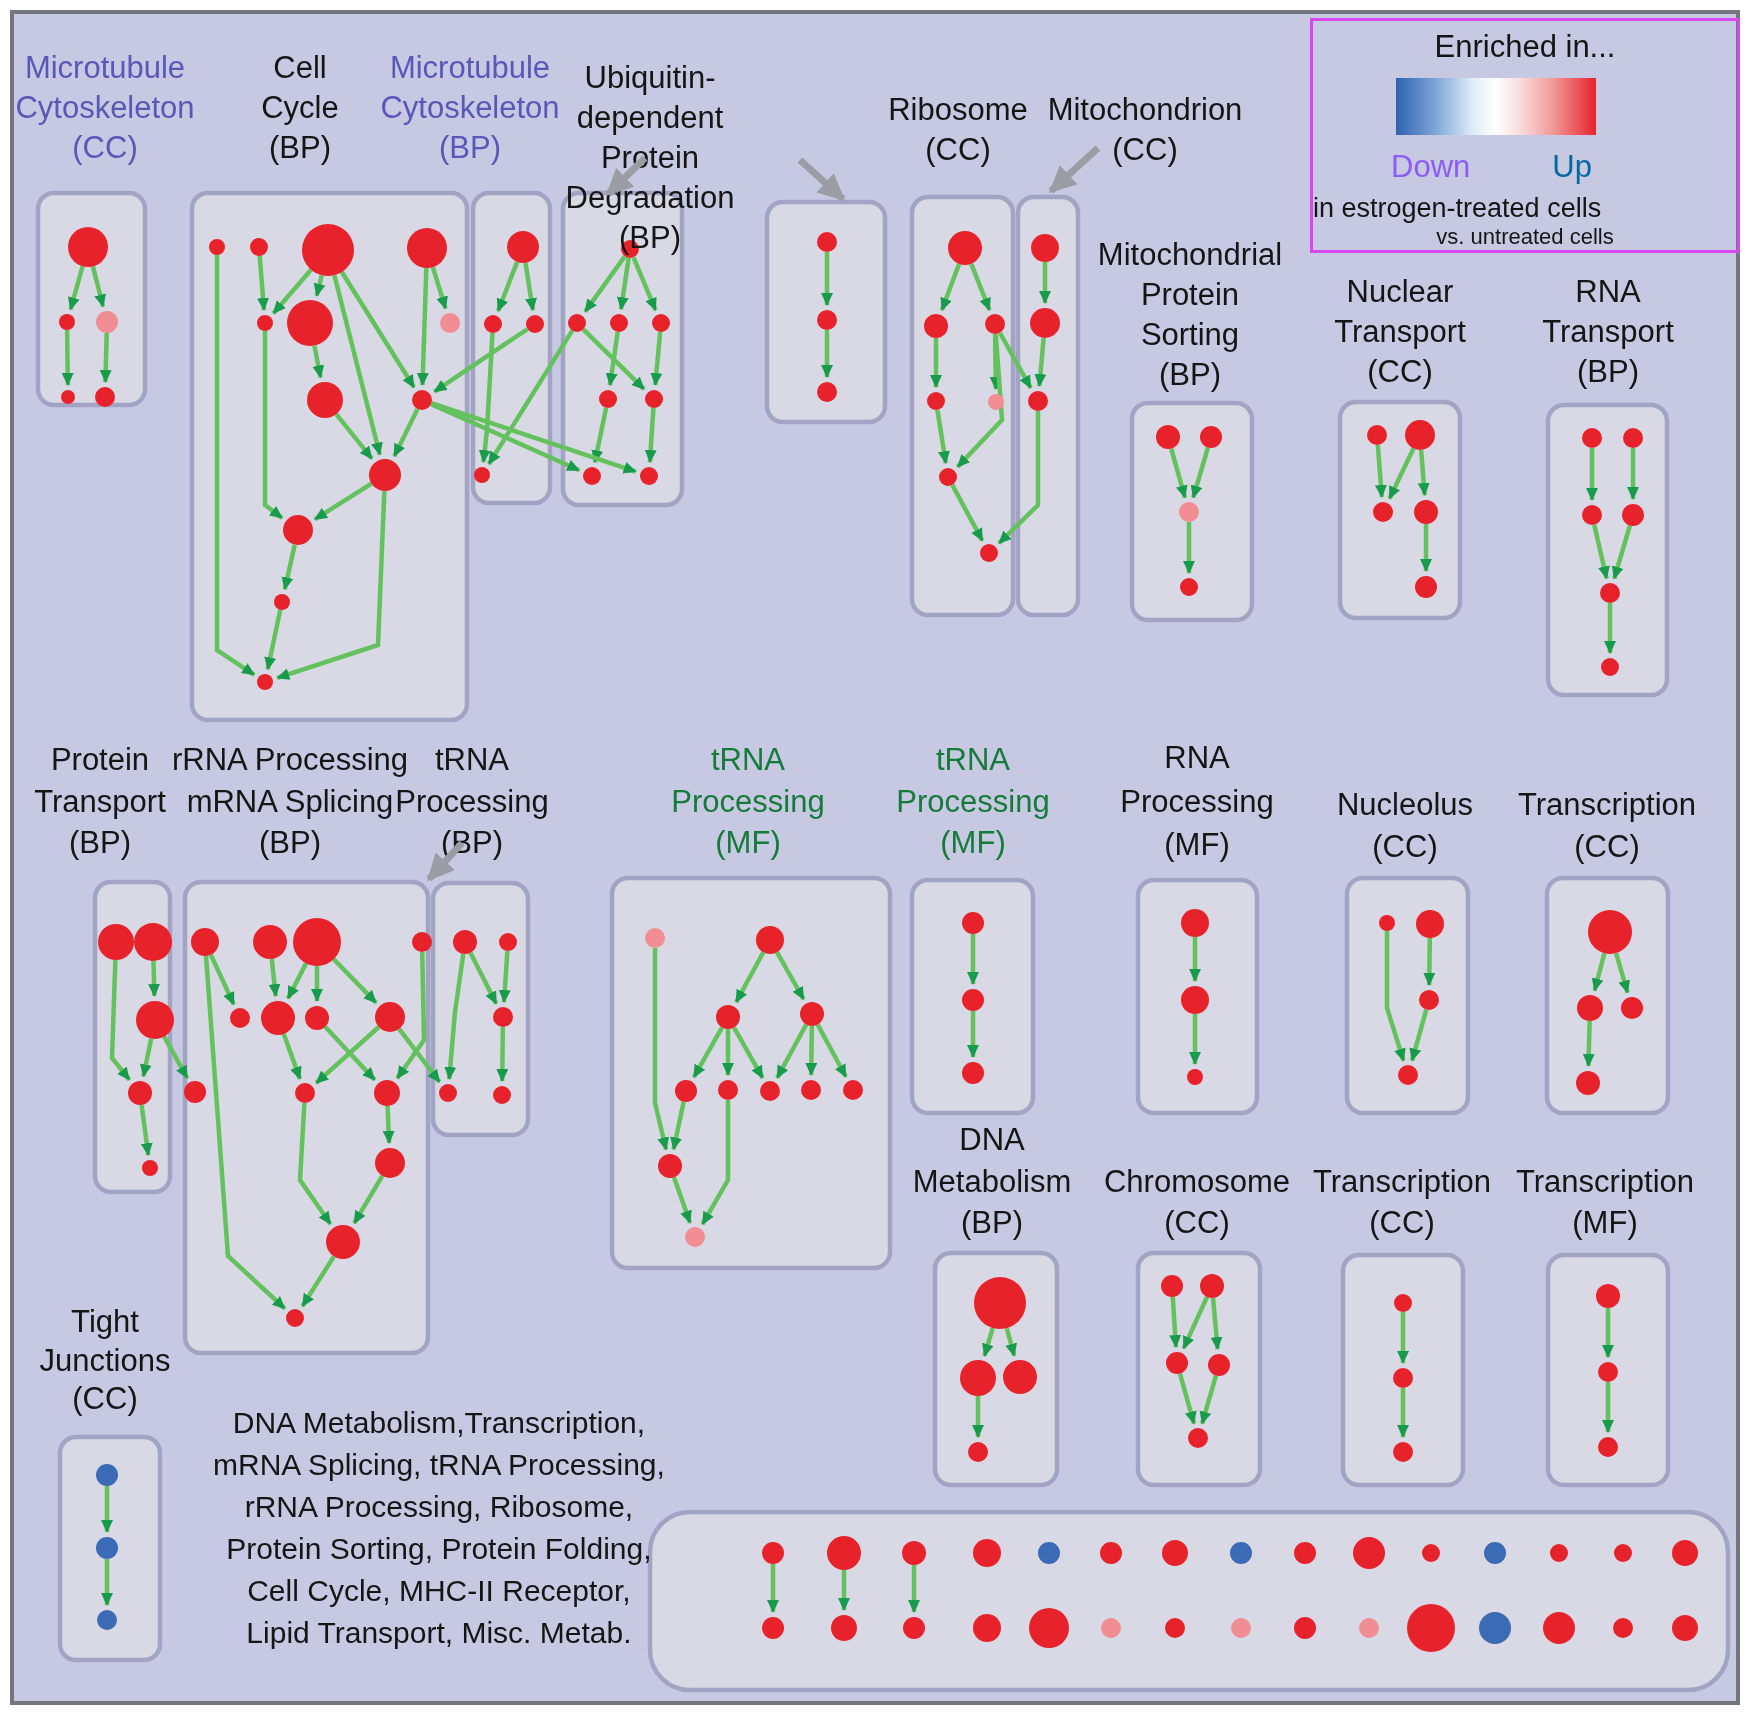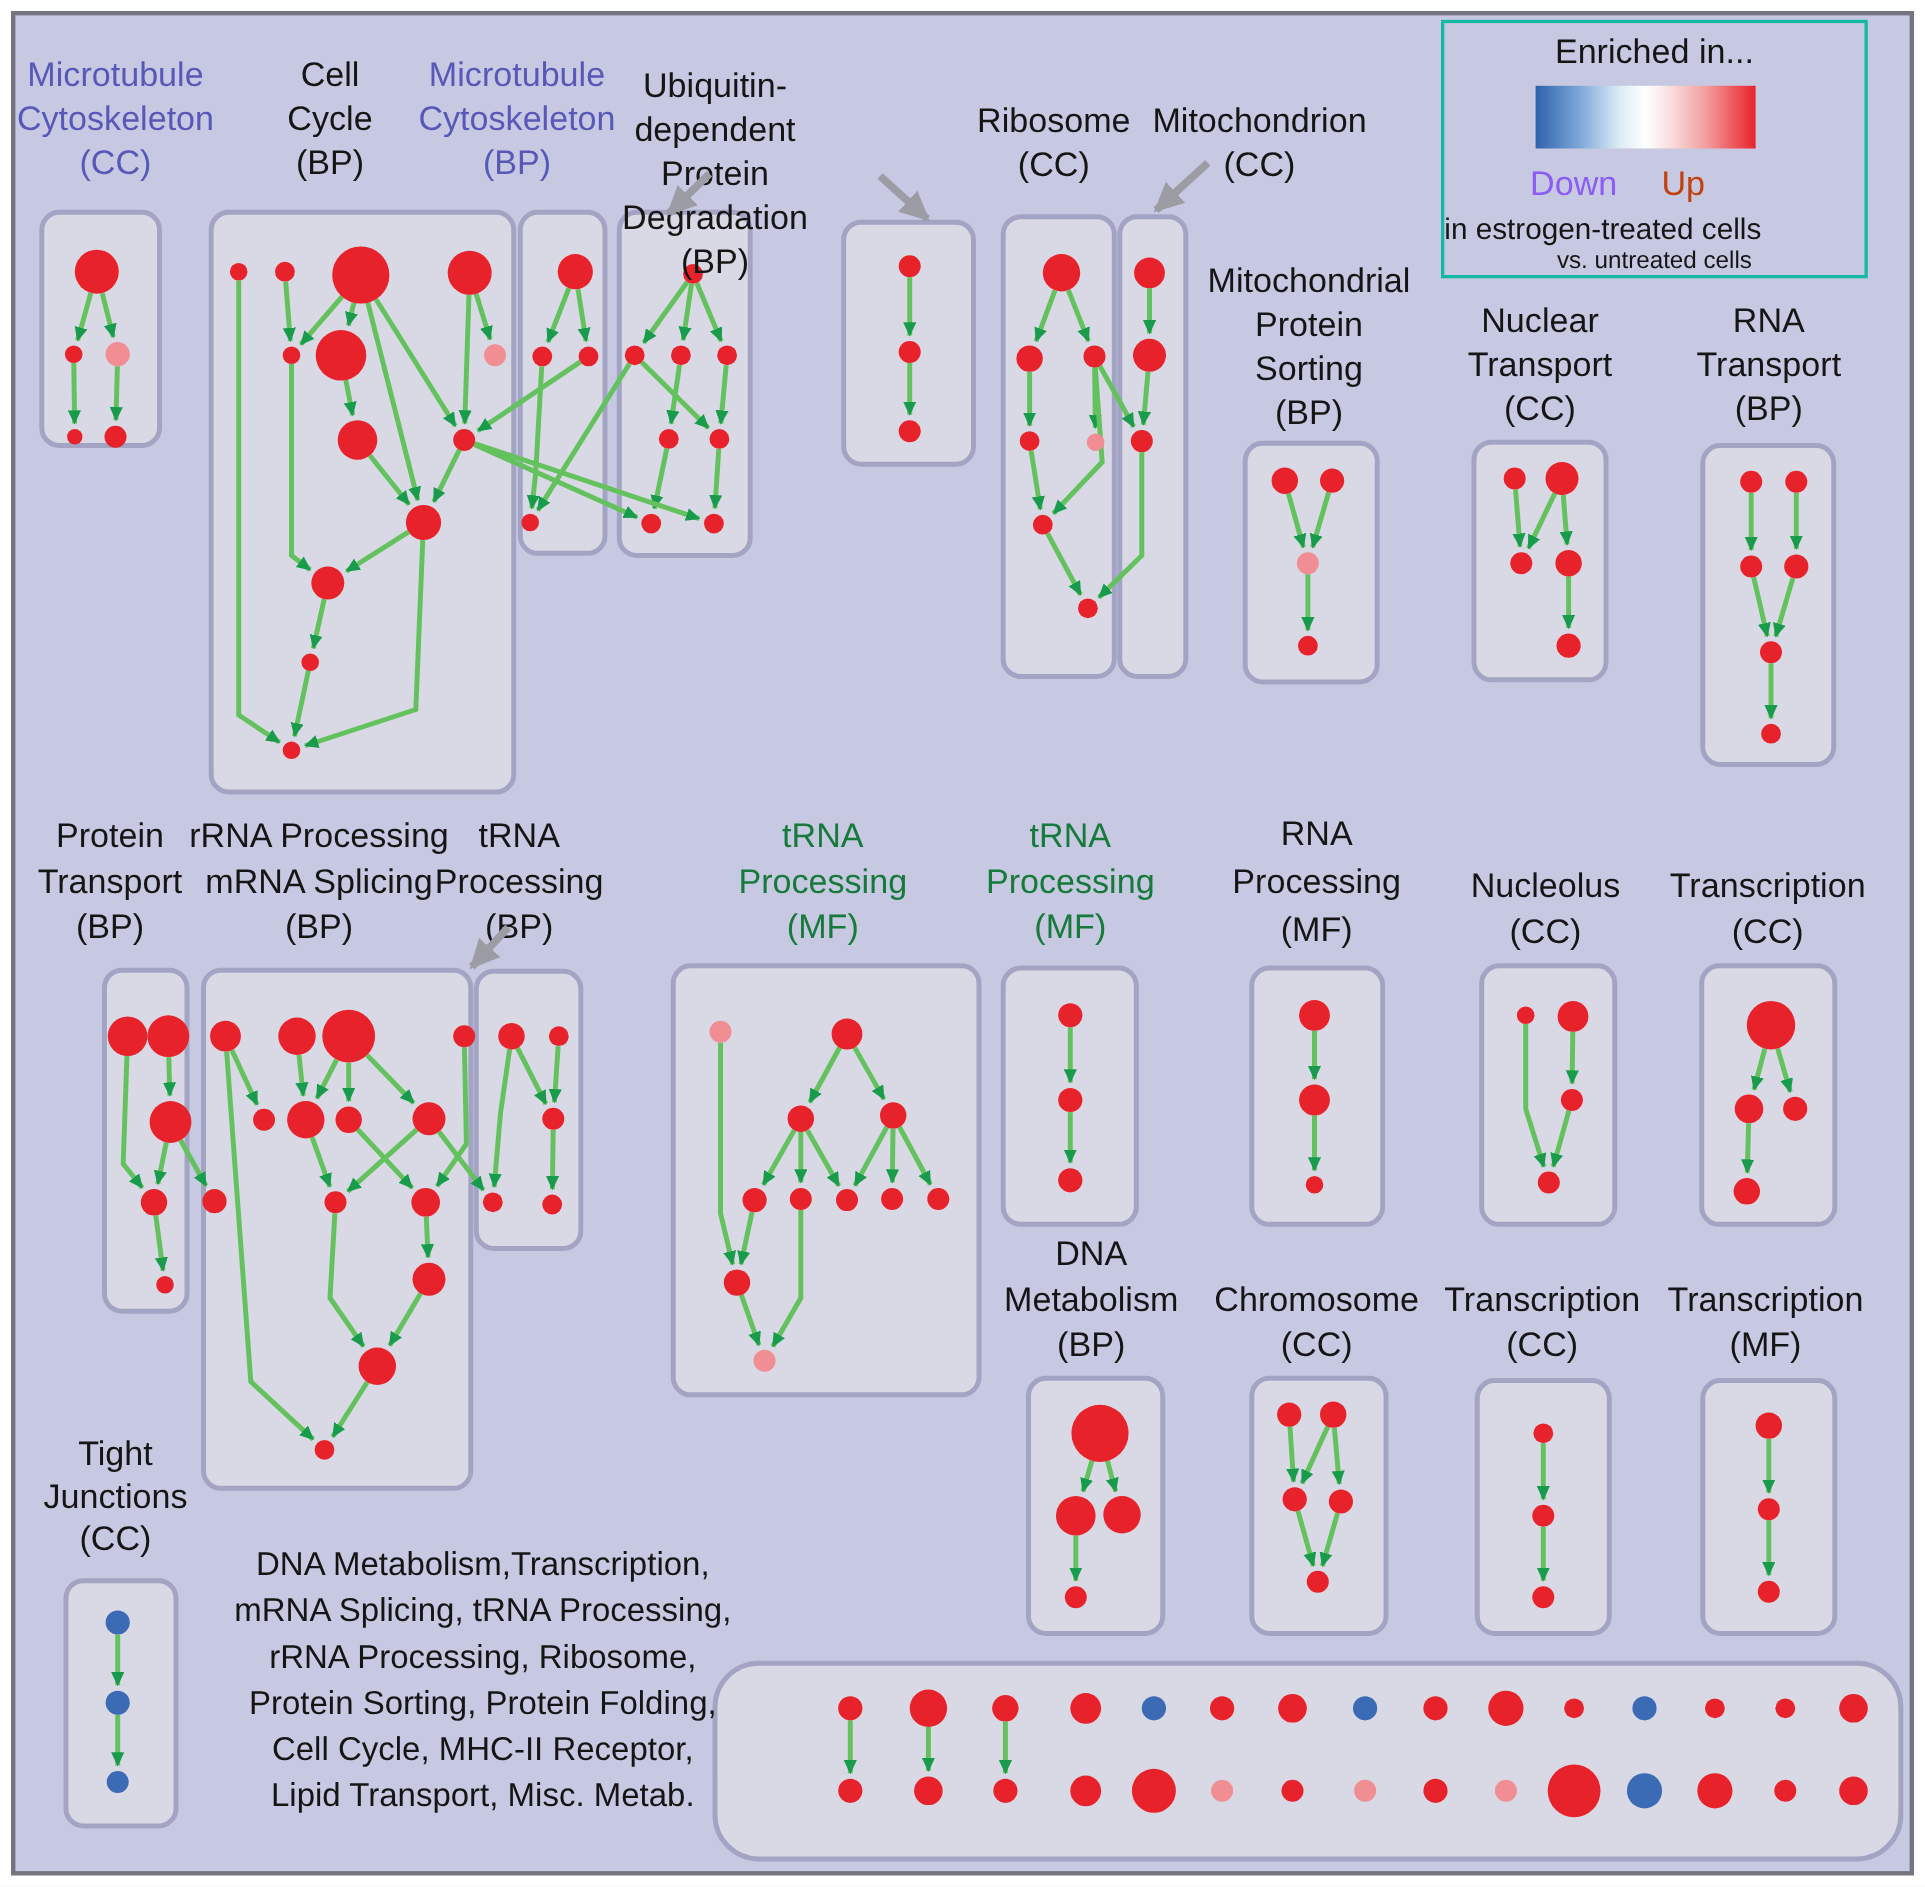--- a/index.html
+++ b/index.html
@@ -1,28 +1,28 @@
 <!DOCTYPE html>
 <html><head>
 <meta charset="utf-8">
 <style>
   html,body{margin:0;padding:0;background:#ffffff;font-family:"Liberation Sans",sans-serif;}
   #stage{position:relative;width:1750px;height:1715px;overflow:hidden;background:#ffffff;padding-left:30px;}
   #graph{position:absolute;left:0;top:0;}
   .legend{
-    position:absolute;left:1310px;top:18px;width:388px;height:235px;
-    border:3px solid #14b8a6;box-sizing:border-box;background:transparent;
+    position:absolute;left:1310px;top:18px;width:430px;height:235px;
+    border:3px solid #d946ef;box-sizing:border-box;background:transparent;
   }
   .legend-title{position:absolute;left:0;top:8px;width:100%;text-align:center;font-size:31px;color:#151515;}
   .legend-bar{
     position:absolute;left:83px;top:57px;width:200px;height:57px;
     background:linear-gradient(90deg,#2e62ae 0%,#7ea7d8 20%,#dcebf5 38%,#ffffff 50%,#f8dcdc 62%,#f29b9b 78%,#e8222a 100%);
   }
   .legend-down{position:absolute;left:78px;top:128px;font-size:31px;color:#8b5cf6;}
-  .legend-up{position:absolute;right:145px;top:128px;font-size:31px;color:#c2410c;margin-left:21px;}
+  .legend-up{position:absolute;right:145px;top:128px;font-size:31px;color:#0369a1;margin-left:21px;}
   .legend-line1{position:absolute;left:0;top:172px;width:100%;text-align:left;font-size:27px;color:#151515;}
   .legend-line2{position:absolute;left:0;top:203px;width:100%;text-align:center;font-size:22px;color:#151515;}
   .misc-text{
     position:absolute;left:213px;top:1402px;font-size:30px;line-height:42px;
     color:#151515;white-space:pre-line;text-align:center;
   }
 </style>
 </head>
 <body>
 

